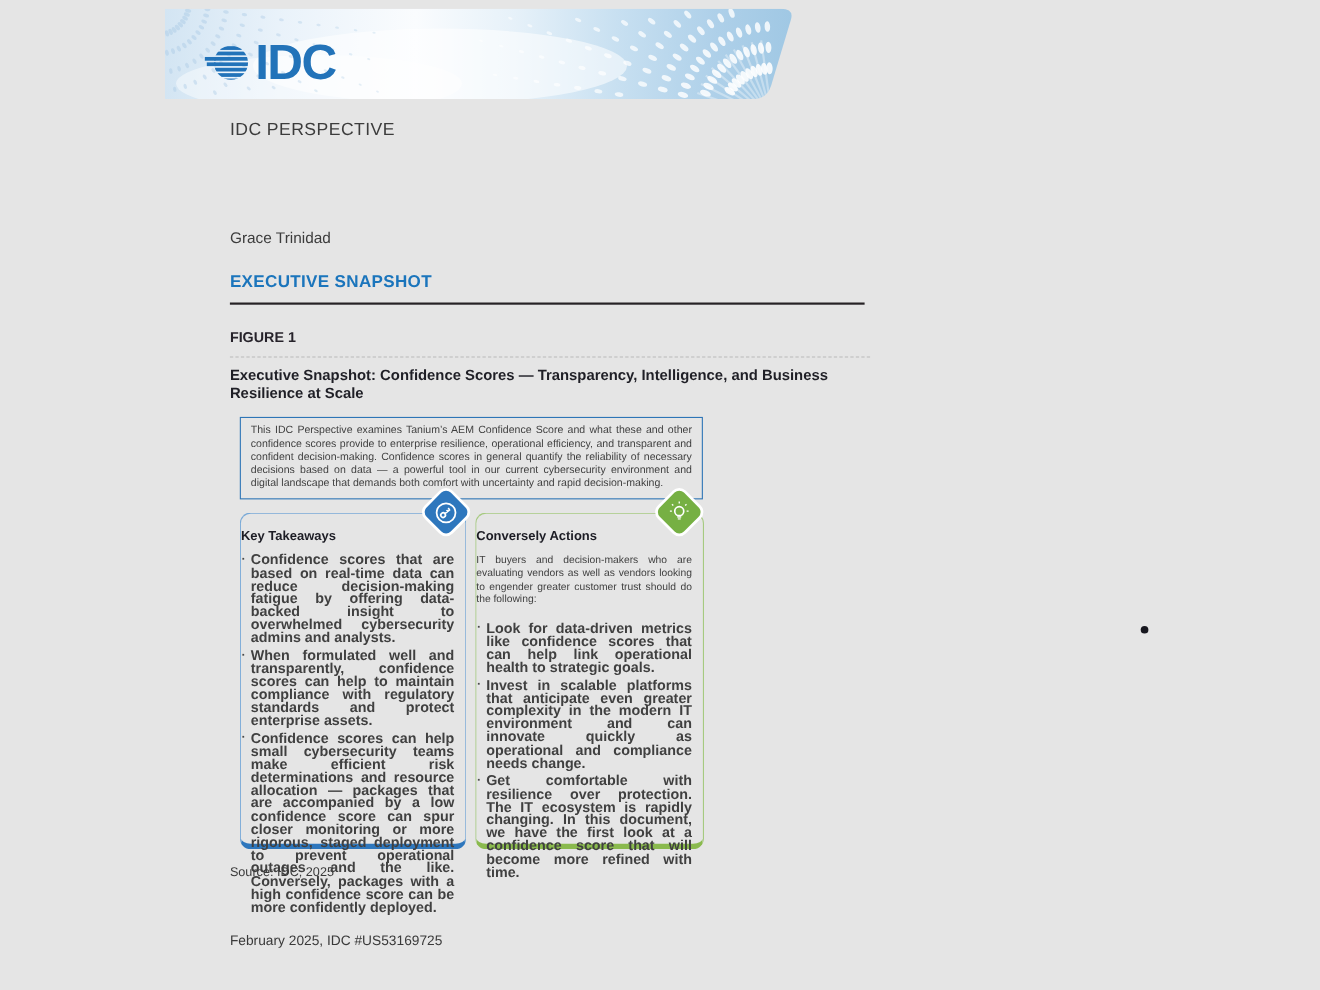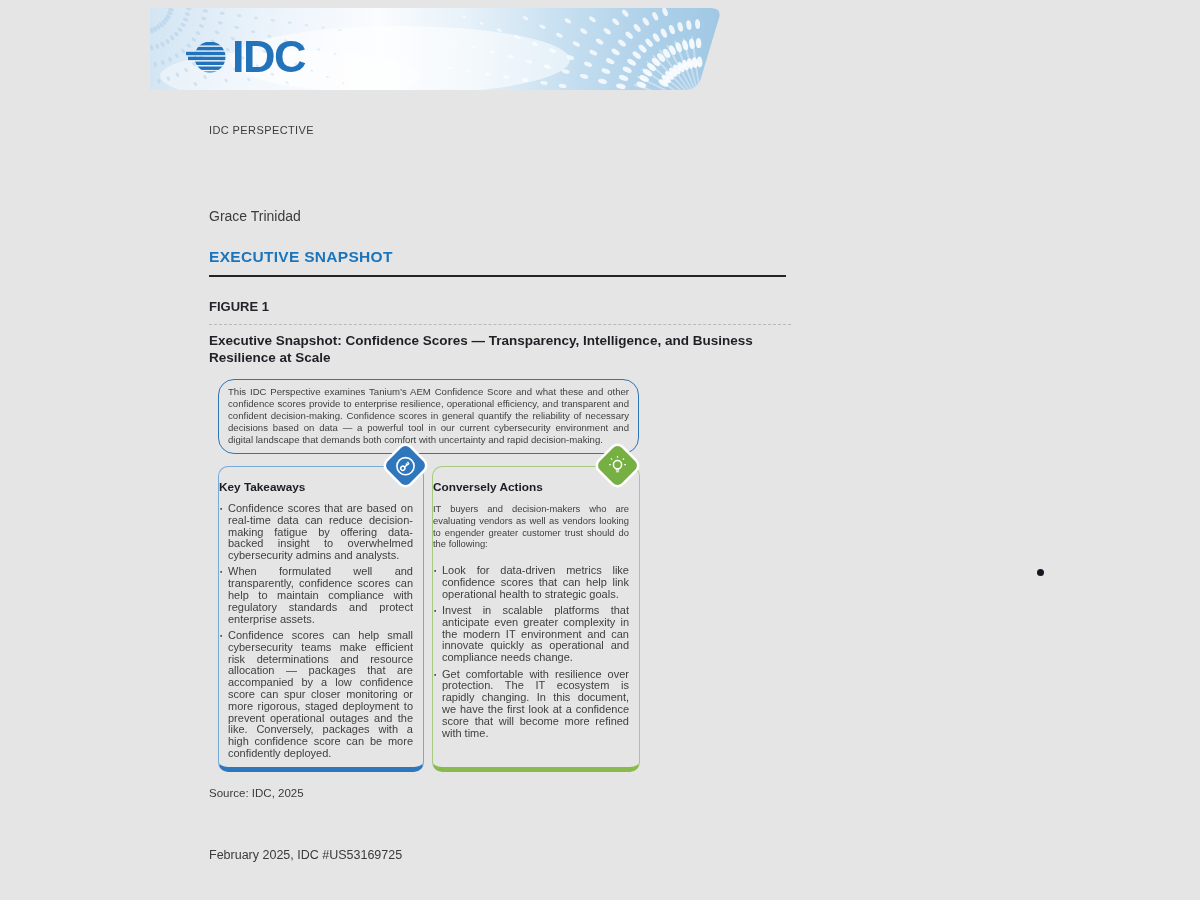--- a/index.html
+++ b/index.html
@@ -13,46 +13,46 @@
   .banner { position:absolute; left:150px; top:8px; width:573px; height:82px; }
   .banner svg { display:block; }
   .logo { position:absolute; left:36px; top:27px; display:flex; align-items:center; }
   .logo-globe { margin-right:4px; }
   .logo-text {
     font-size:45px; font-weight:bold; color:#2273b9; letter-spacing:-1.5px;
     line-height:44px; font-family:"Liberation Sans", sans-serif;
   }
 
   
-  .doc-type { position:absolute; left:209px; top:124px; font-size:11px; color:#3c3c3c; letter-spacing:.4px; }
+  .doc-type { position:absolute; left:209px; top:110px; font-size:16px; color:#3c3c3c; letter-spacing:.4px; }
   .doc-title { position:absolute; left:209px; top:134px; width:535px; font-size:21.5px; line-height:30px; color:#3d3d3d; }
   .author { position:absolute; left:209px; top:208px; font-size:14px; color:#3c3c3c; }
   .section-heading { position:absolute; left:209px; top:248px; font-size:15.5px; font-weight:bold; color:#1b75bc; letter-spacing:.3px; }
   .rule-solid { position:absolute; left:209px; top:275px; width:577px; border-top:2px solid #262225; }
   .figure-label { position:absolute; left:209px; top:299px; font-size:13px; font-weight:bold; color:#26222a; }
   .rule-dashed { position:absolute; left:209px; top:324px; width:582px; border-top:1px dashed #b9b9b9; }
   .figure-title { position:absolute; left:209px; top:332px; width:590px; font-size:13.5px; line-height:17px; font-weight:bold; color:#1f1f26; }
 
   
   .intro-box {
     position:absolute; left:218px; top:379px; width:421px;
-    border:1px solid #2e75b6; border-radius:16px; padding:6px 9px 7px 9px;
+    border:1px solid #2e75b6; border-radius:0; padding:6px 9px 7px 9px;
     font-size:9.6px; line-height:12px; color:#3f3f3f; text-align:justify;
   }
   .col-box {
     position:absolute; top:466px; height:306px; border-radius:10px;
     padding:13px 10px 0 0;
   }
   .col-box.blue { left:218px; width:206px; border:1.4px solid #78a9d7; border-bottom:5px solid #2e77bd; }
   .col-box.green { left:432px; width:208px; border:1.4px solid #a6ca80; border-bottom:5px solid #8aba4e; }
   .col-heading { font-size:11.8px; font-weight:bold; color:#1c1c24; margin-bottom:9px; }
   .col-intro { font-size:9.4px; line-height:11.8px; color:#404040; text-align:justify; margin-bottom:15px; }
   .bullet-item { display:flex; margin-bottom:4.5px; }
   .bullet-marker { font-size:6.5px; line-height:11.8px; color:#4a4a4a; width:9px; flex:0 0 9px; padding-left:1px; }
-  .bullet-text { font-size:11px; line-height:11.8px; color:#404040; text-align:justify; flex:1; }
+  .bullet-text { font-size:13px; line-height:11.8px; color:#404040; text-align:justify; flex:1;font-weight:bold; }
 
   
   .diamond {
     position:absolute; top:450px; width:31px; height:31px; border-radius:6px;
     transform:rotate(45deg); box-shadow:0 0 0 2.5px #ffffff;
   }
   .diamond.blue { left:390px; background:#2e77bd; }
   .diamond.green { left:602px; background:#76b043; }
   .diamond svg { position:absolute; left:3.5px; top:3.5px; transform:rotate(-45deg); }
 

